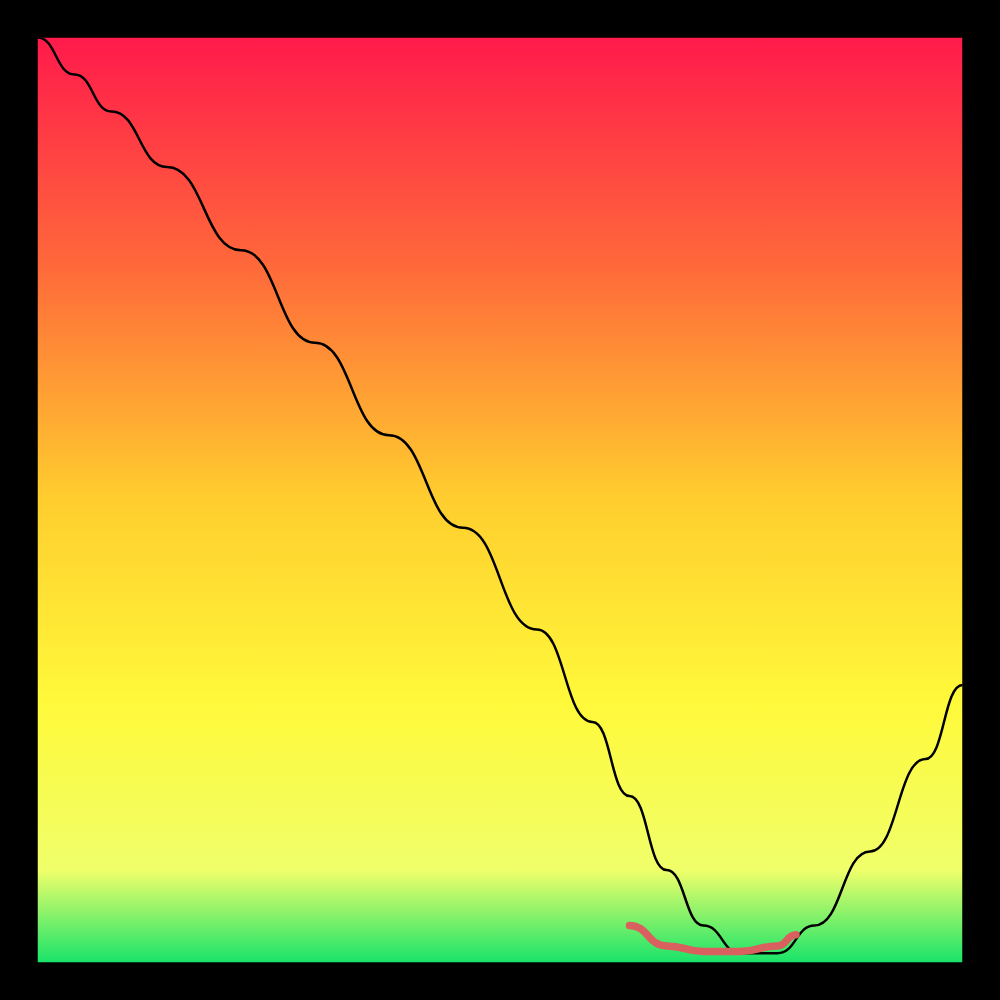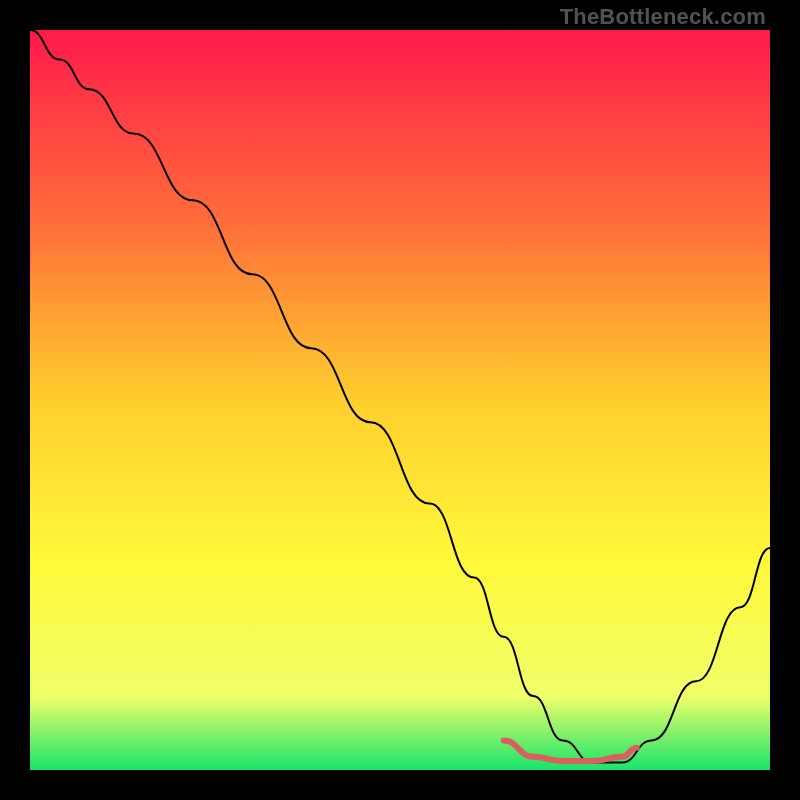--- a/index.html
+++ b/index.html
@@ -5,21 +5,20 @@
   html,body{margin:0;padding:0;width:800px;height:800px;background:#000;overflow:hidden;font-family:Arial,Helvetica,sans-serif}
   .frame{position:absolute;inset:0;background:#000}
   .plot-area{position:absolute;left:30px;top:30px;width:740px;height:740px}
   .watermark{position:absolute;top:4px;right:34px;font-size:22px;font-weight:600;color:#525252;letter-spacing:.2px}
   svg{display:block}
 </style>
 </head>
 <body>
 <div class="frame">
 
-  <div class="watermark">TheBottleneck.com</div>
 
   <div class="plot-area">
     <svg id="chart-svg" width="740" height="740" viewBox="0 0 740 740" preserveAspectRatio="none">
         <defs>
           <linearGradient id="bg" x1="0" y1="0" x2="0" y2="1">
             <stop offset="0%" stop-color="#ff1a4b"></stop>
             <stop offset="25%" stop-color="#ff6a3a"></stop>
             <stop offset="50%" stop-color="#ffce2e"></stop>
             <stop offset="72%" stop-color="#fff93a"></stop>
             <stop offset="90%" stop-color="#f0ff6a"></stop>

